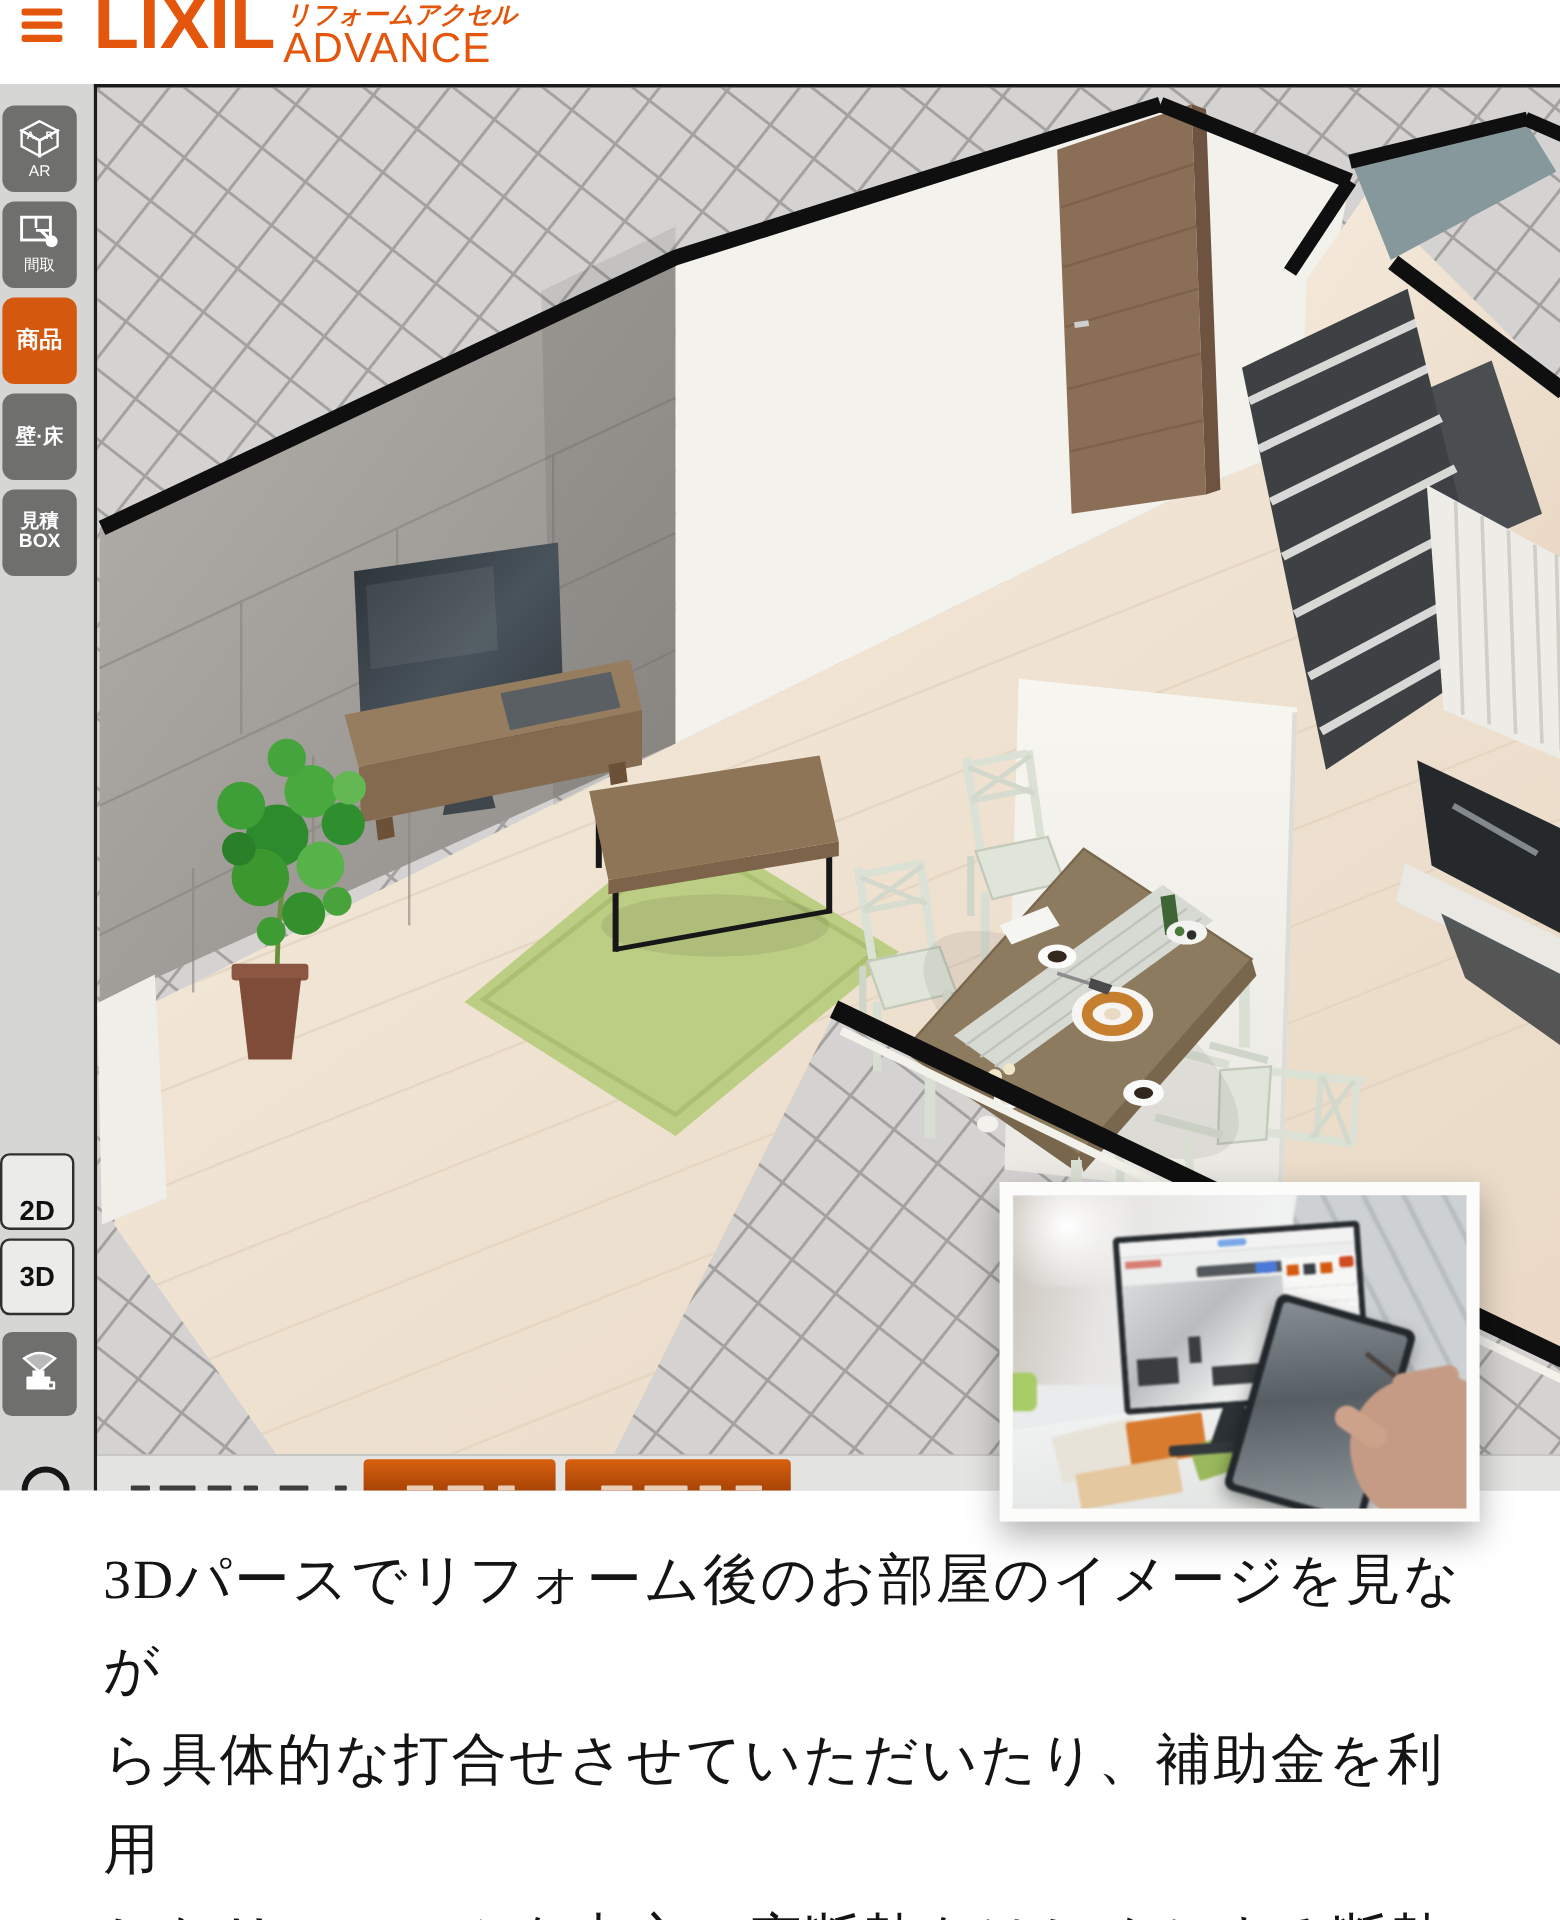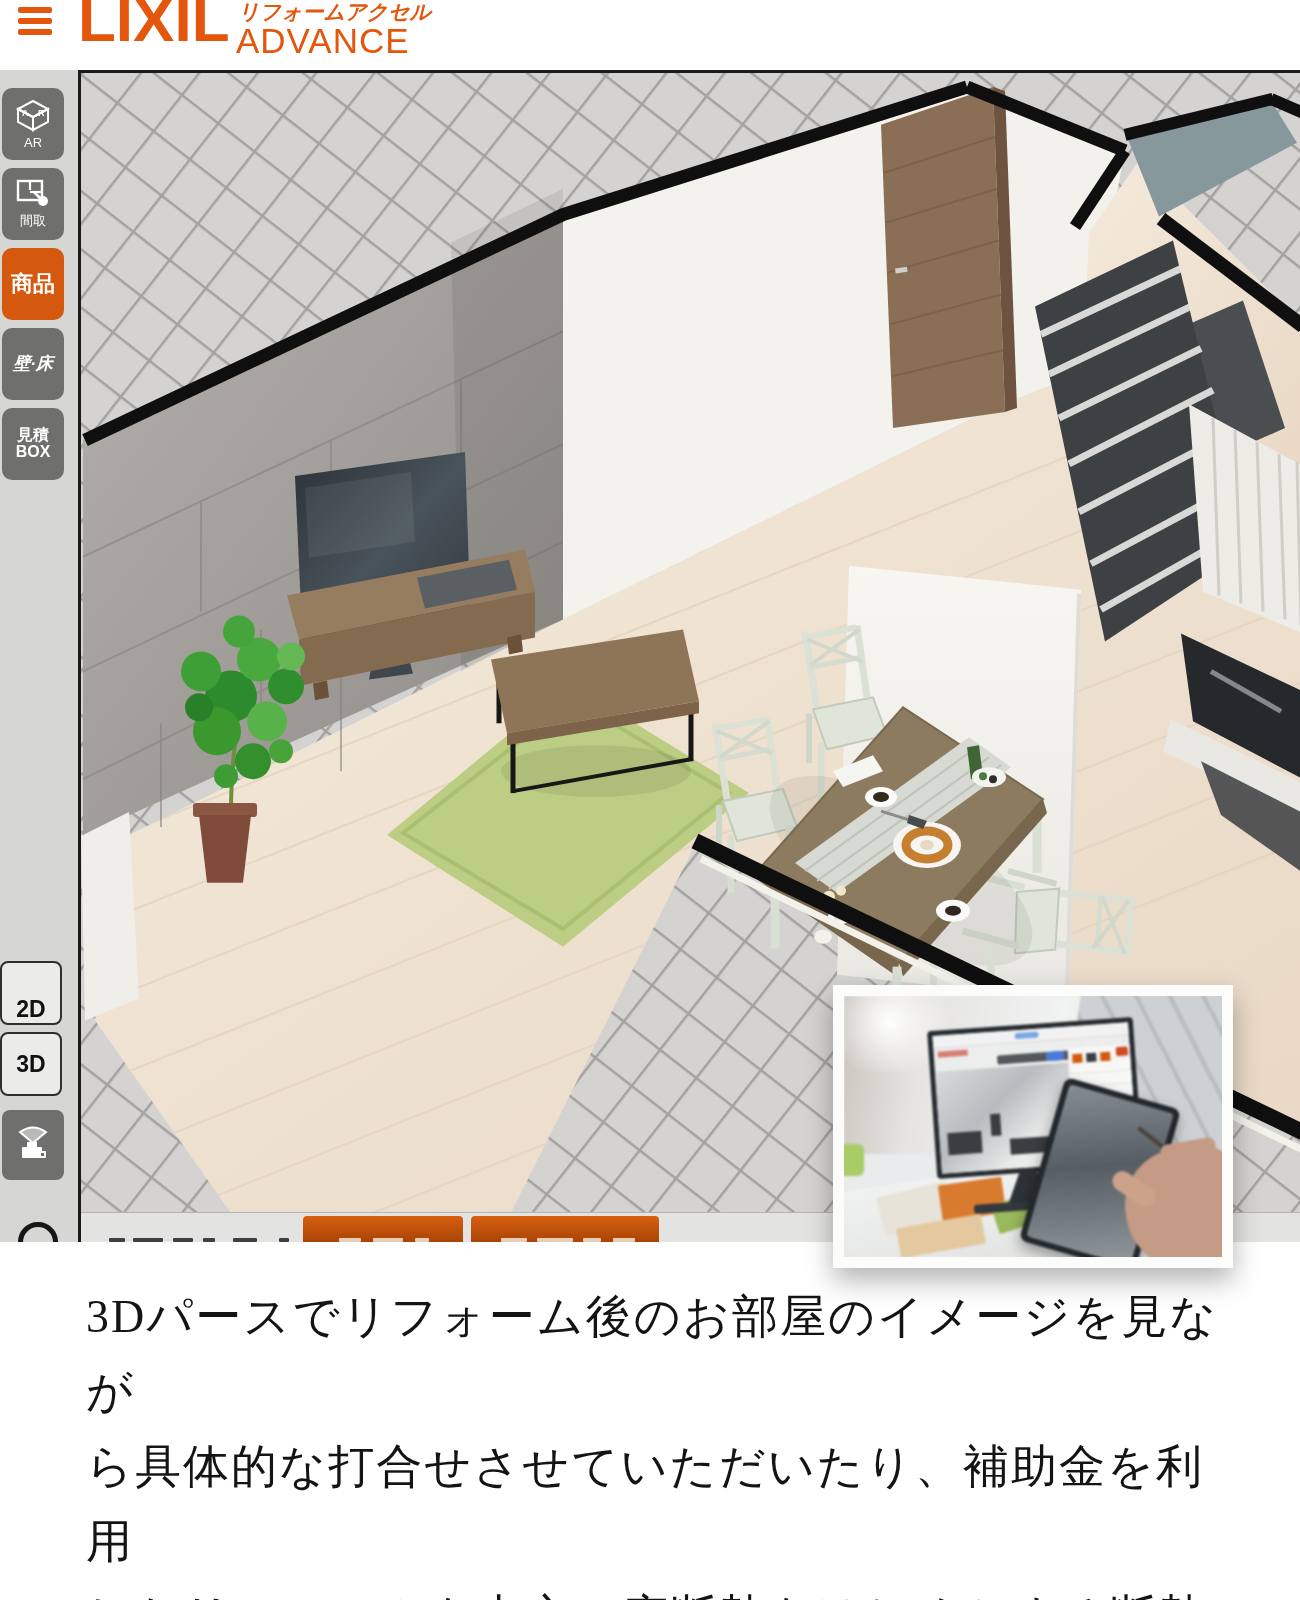--- a/index.html
+++ b/index.html
@@ -10,21 +10,21 @@
   .hamburger{position:absolute;left:18px;top:7px;width:36px;height:34px;cursor:pointer;}
   .hamburger span{display:block;width:34px;height:6px;background:#e4560c;border-radius:2px;margin:0 0 5px 0;}
   .brand{position:absolute;left:78px;top:-16px;color:#e4560c;font-size:62px;font-weight:700;letter-spacing:0px;}
   .brand-sub1{position:absolute;left:238px;top:-2px;color:#e4560c;font-size:21px;font-weight:700;font-style:italic;}
   .brand-sub2{position:absolute;left:236px;top:21px;color:#e4560c;font-size:35px;font-weight:500;letter-spacing:1px;}
   
   .sidebar{position:absolute;left:0;top:70px;width:78px;height:1172px;background:#d6d6d4;overflow:hidden;z-index:20;}
   .tool-btn{position:absolute;left:2px;width:62px;height:72px;background:#6f6f6d;border-radius:10px;
             color:#fff;display:flex;flex-direction:column;align-items:center;justify-content:center;cursor:pointer;}
   .tool-btn.active{background:#d4590e;}
-  .tool-label{font-size:22px;font-weight:700;line-height:1.05;text-align:center;white-space:pre-line;}
+  .tool-label{font-size:19px;font-weight:700;line-height:1.05;text-align:center;white-space:pre-line;}
   .tool-label.small{font-size:17px;}
   .tool-label.tiny{font-size:16px;}
   .icon-label{font-size:13px;margin-top:2px;}
   .view-btn{position:absolute;left:0px;width:62px;height:64px;background:#ebebe9;border:2px solid #2f2f2d;
             border-radius:8px;color:#111;font-size:23px;font-weight:700;display:flex;align-items:center;
             justify-content:center;cursor:pointer;box-sizing:border-box;}
   .cam-btn{position:absolute;left:2px;top:1040px;width:62px;height:70px;background:#6f6f6d;border-radius:8px;
            display:flex;align-items:center;justify-content:center;cursor:pointer;}
   .help-circle{position:absolute;left:18px;top:1152px;width:30px;height:30px;border:5px solid #161616;
                border-radius:50%;cursor:pointer;}
@@ -124,21 +124,21 @@
         <circle cx="29" cy="23" r="5" fill="#fff"></circle>
         <path d="M26 20 L20 14" stroke="#fff" stroke-width="2.6"></path>
       </svg>
       <div class="icon-label">間取</div>
     </div>
 
     <div class="tool-btn active" style="top:178px;">
       <div class="tool-label">商品</div>
     </div>
 
-    <div class="tool-btn" style="top:258px;font-style:italic;">
+    <div class="tool-btn" style="top:258px;">
       <div class="tool-label small">壁·床</div>
     </div>
 
     <div class="tool-btn" style="top:338px;">
       <div class="tool-label tiny">見積
 BOX</div>
     </div>
 
     <div class="view-btn" style="top:891px;align-items:flex-end;">
       <span>2D</span>

